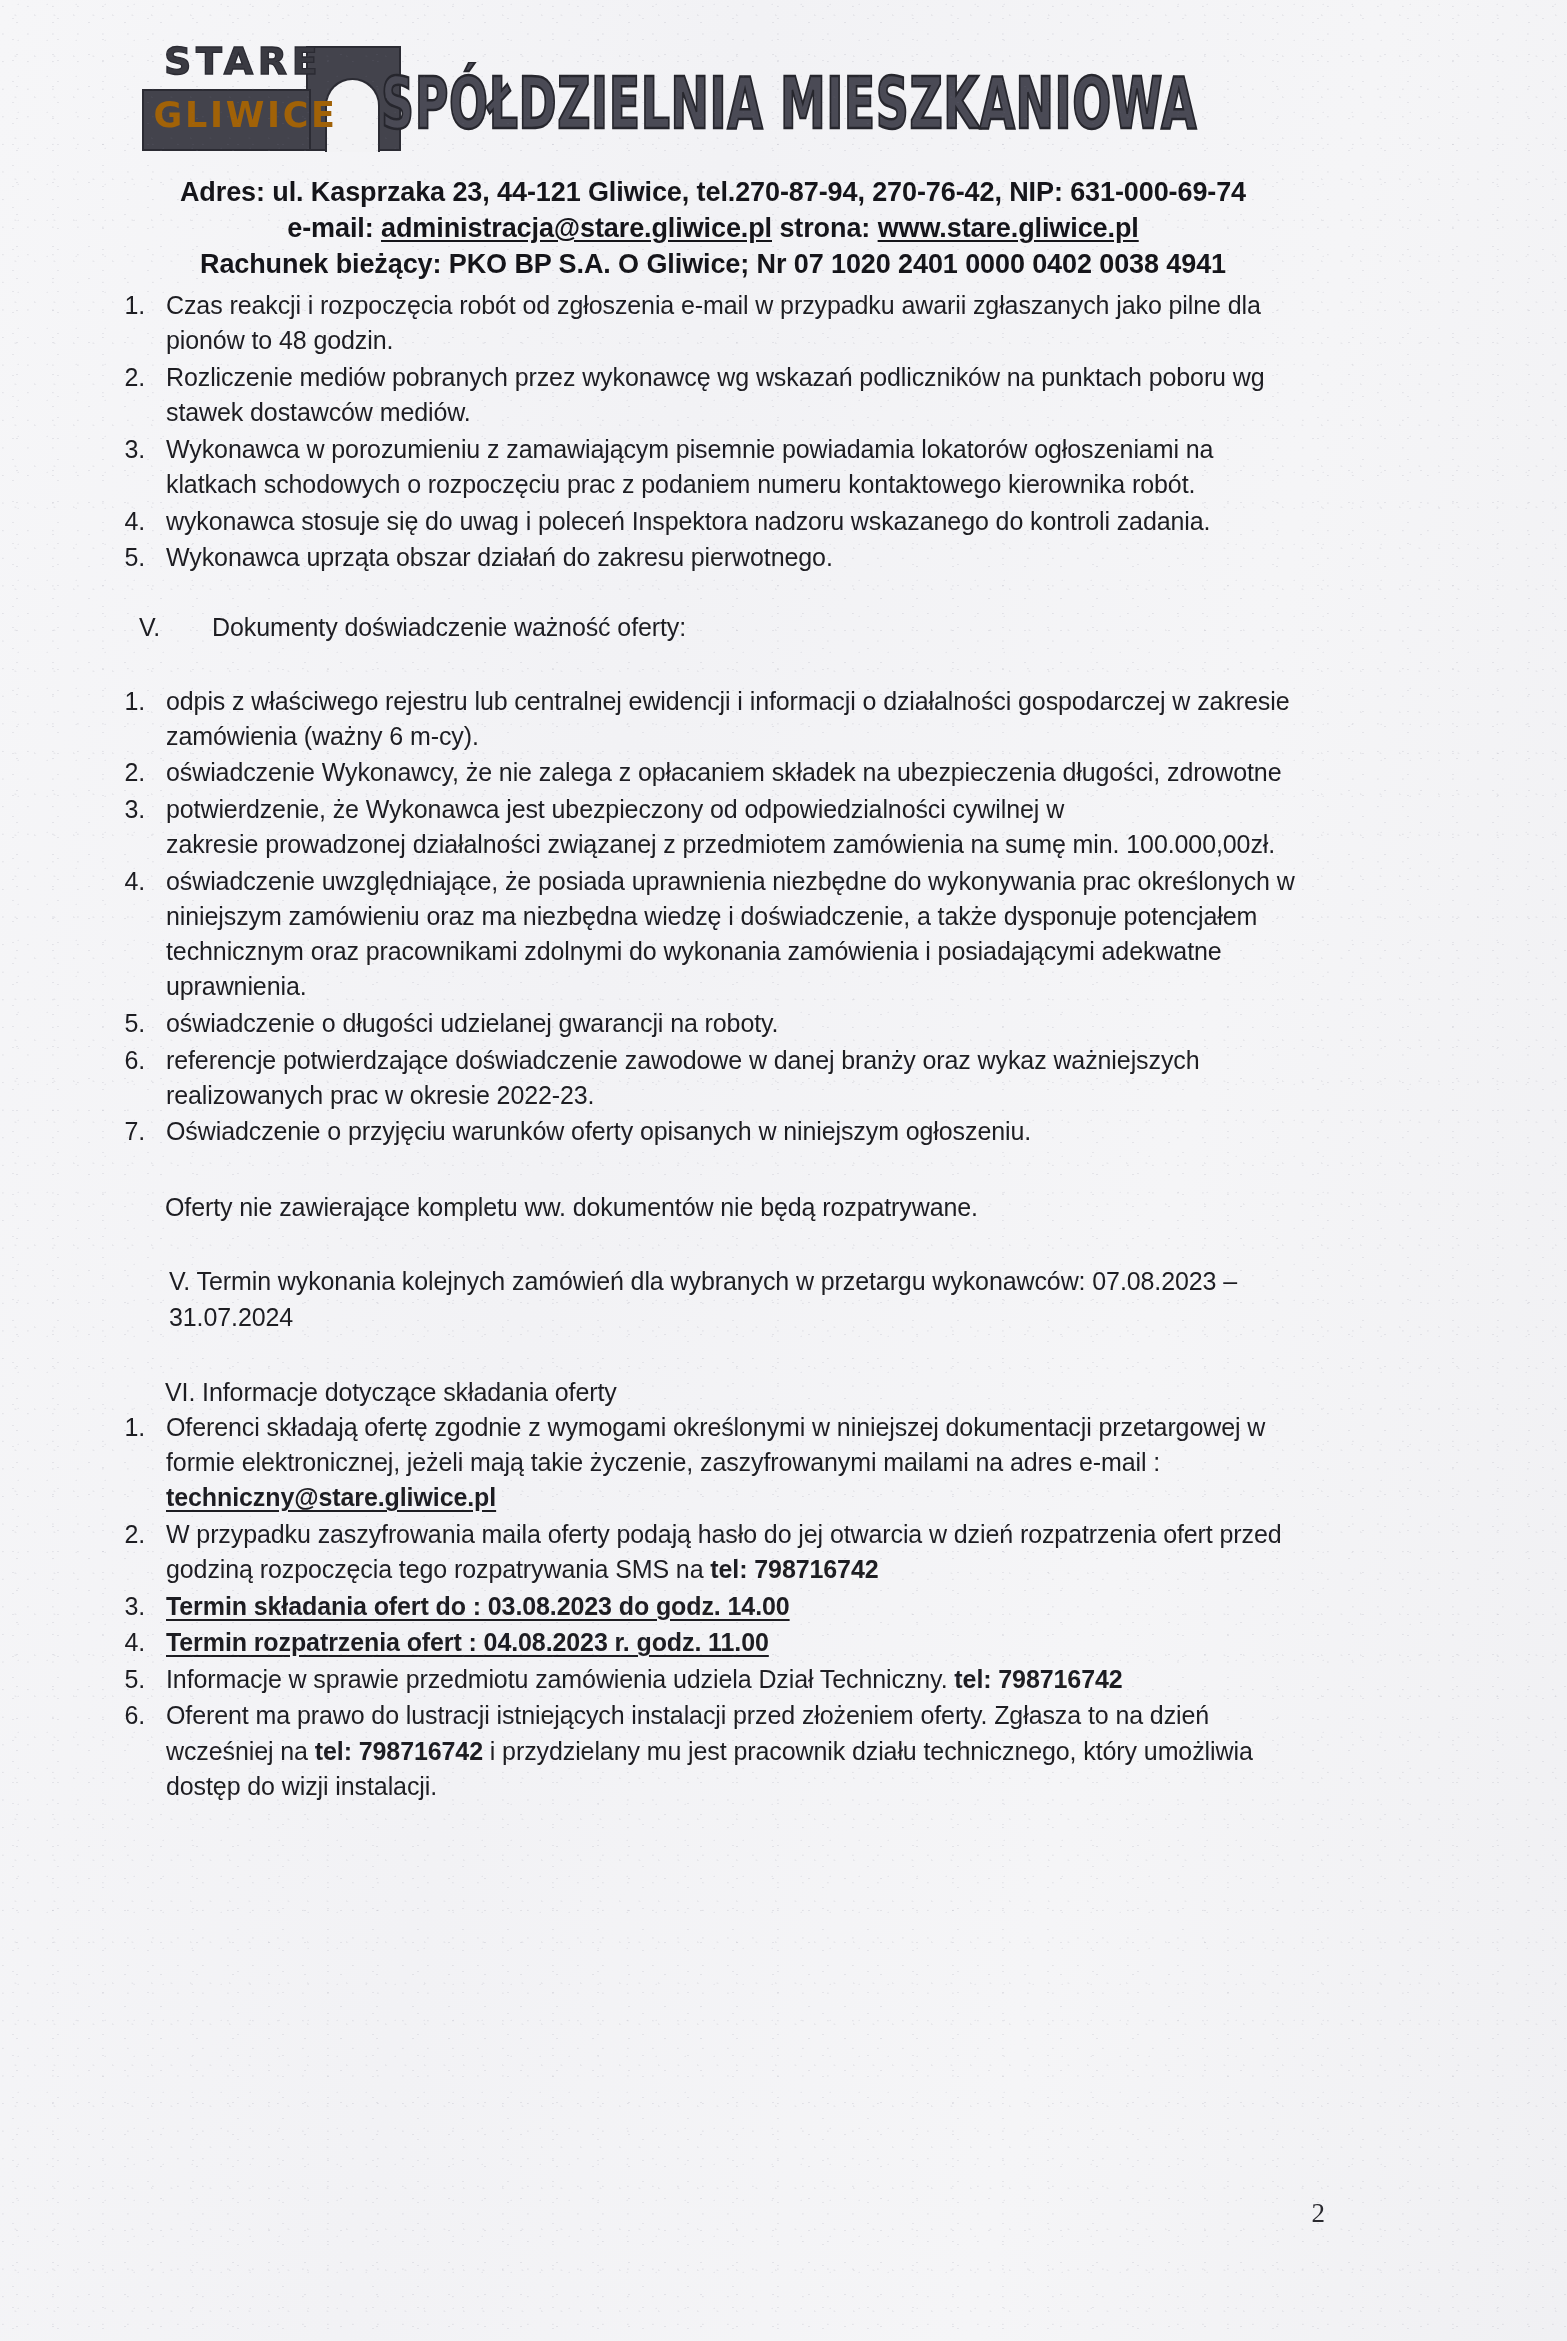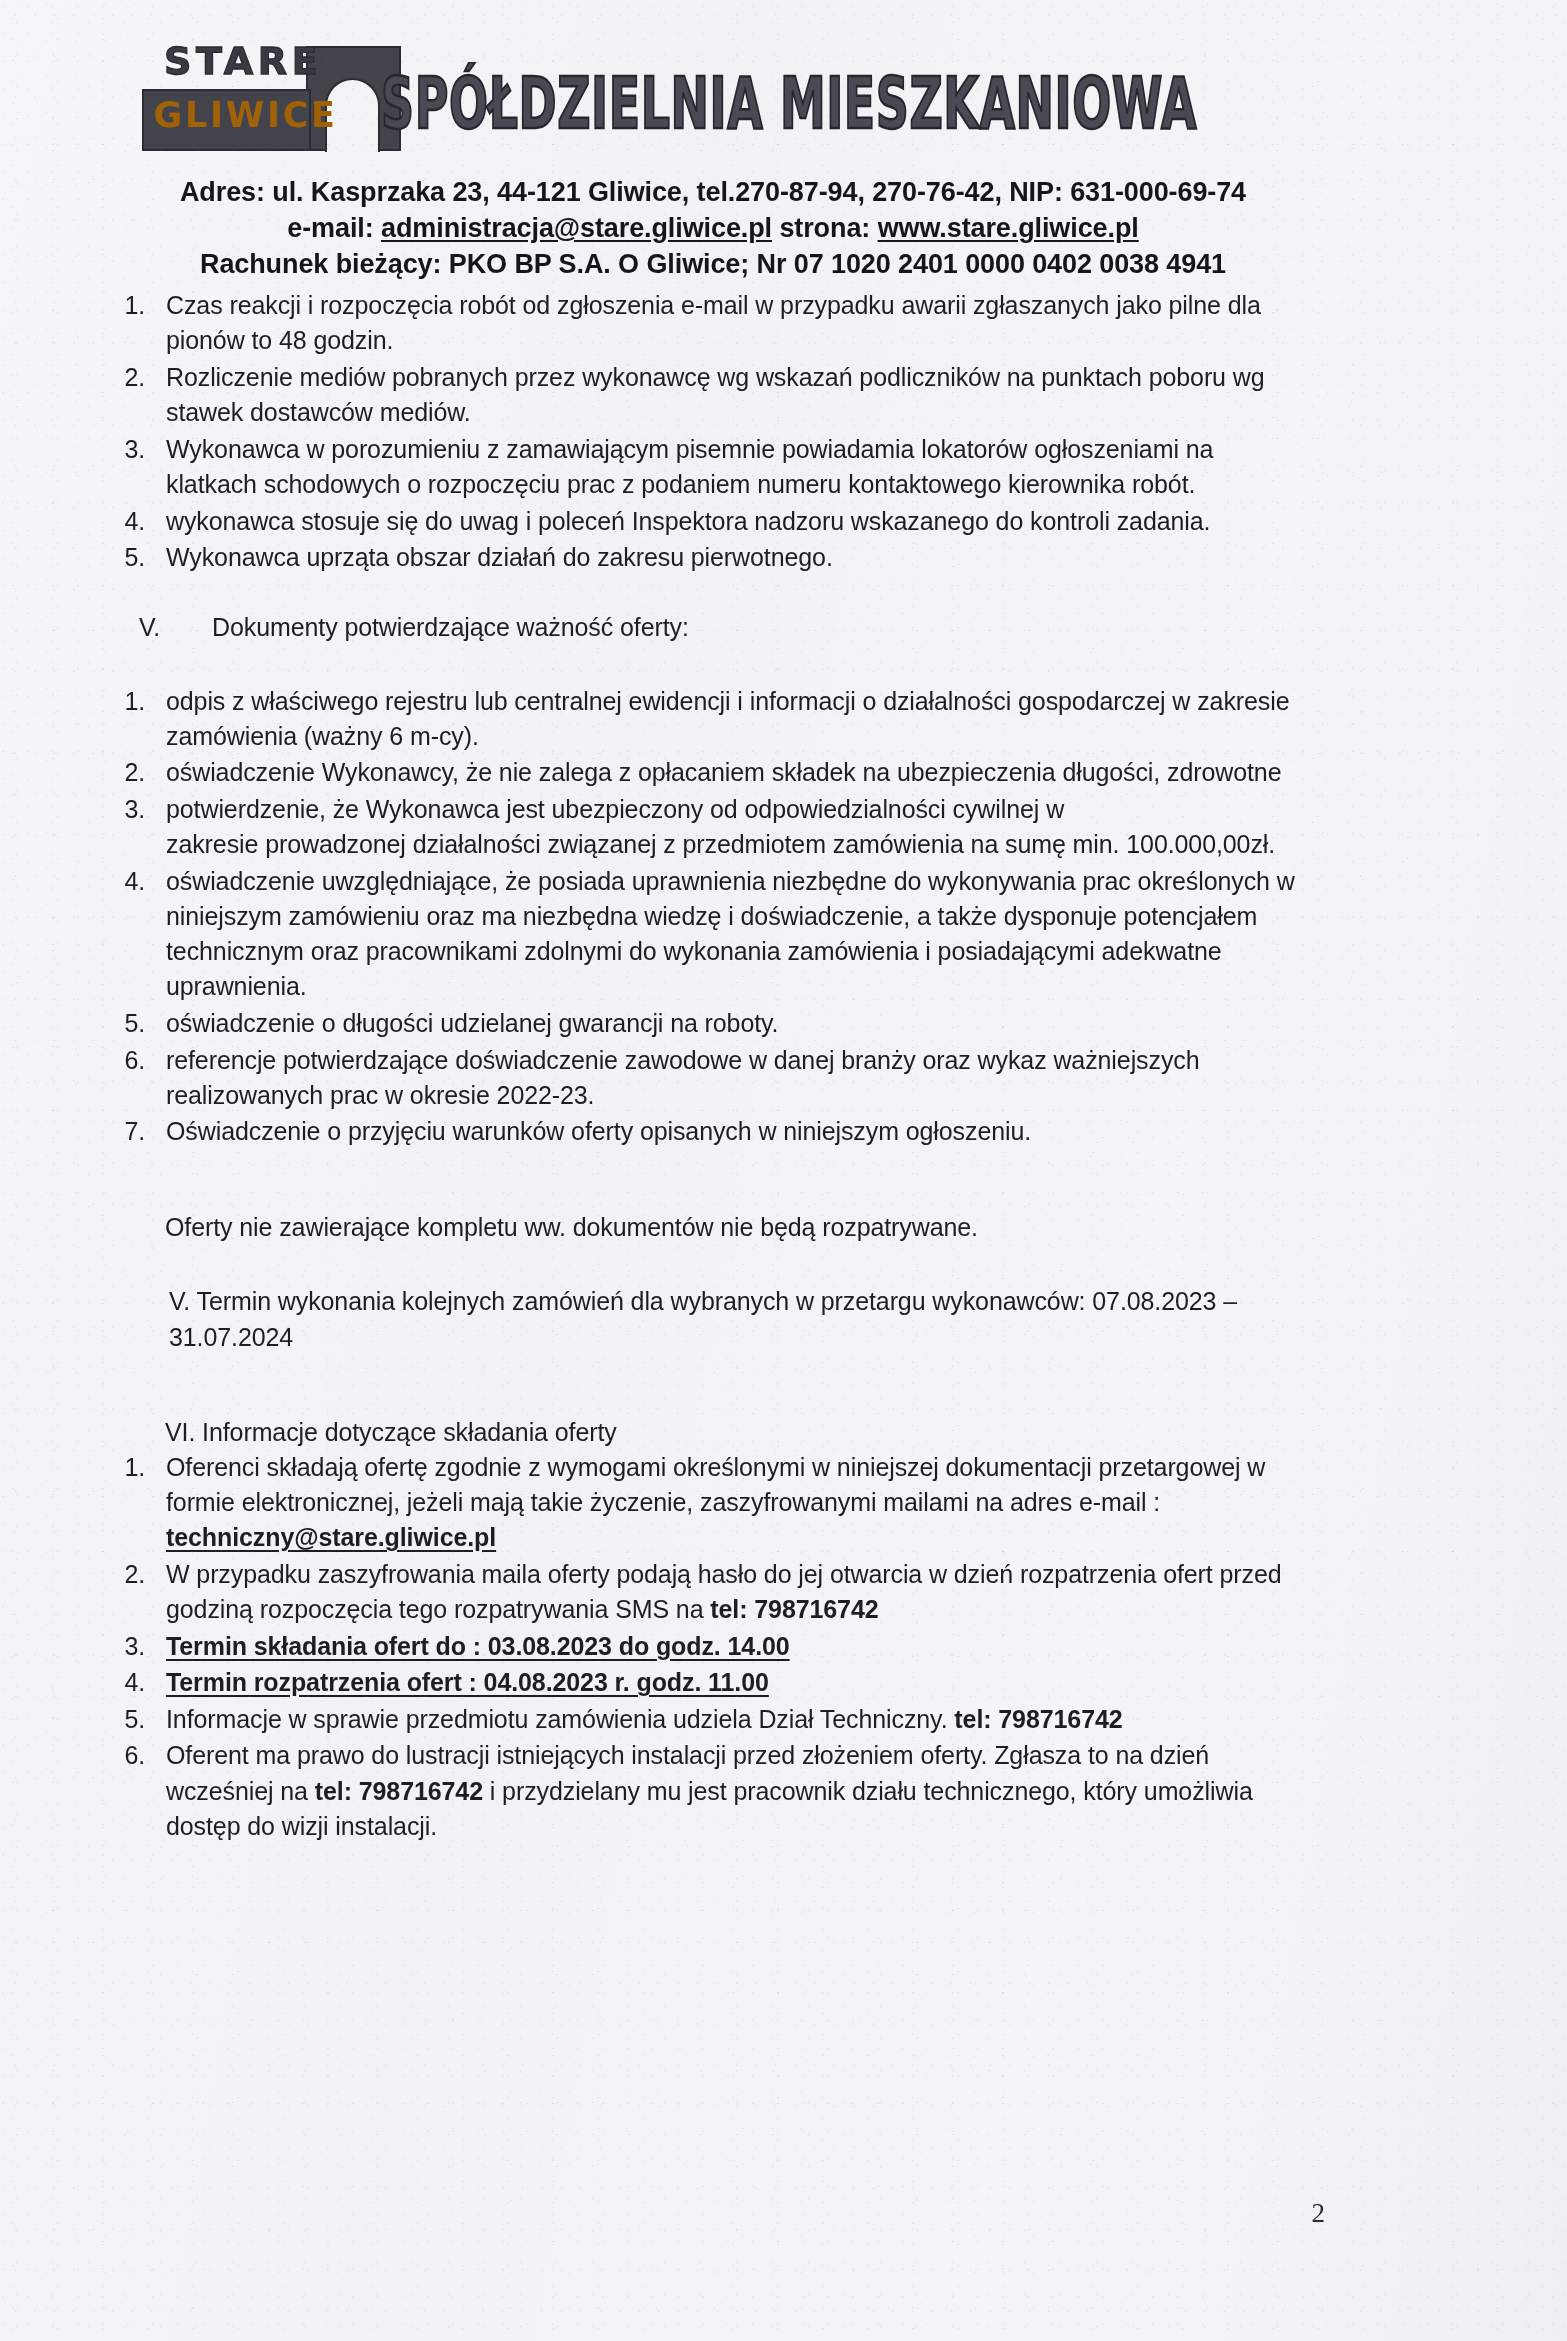--- a/index.html
+++ b/index.html
@@ -177,21 +177,21 @@
 
   .sec-head {
     margin: 35px 0 0 24px;
     display: flex;
     font-size: 25px;
   }
   .sec-head .rn { width: 73px; flex: 0 0 auto; }
 
   .gap-lg { height: 38px; }
 
-  .para { margin-left: 50px; font-size: 25px; line-height: 1.45; margin-top: 20px; }
+  .para { margin-left: 50px; font-size: 25px; line-height: 1.45; }
   .para-wide { margin-left: 54px; font-size: 25px; line-height: 1.45; }
 
   .b { font-weight: bold; }
   .u { text-decoration: underline; text-underline-offset: 3.4px; }
   .bu { font-weight: bold; text-decoration: underline; text-underline-offset: 4px; }
 
   .pagenum {
     position: absolute;
     right: 101px;
     bottom: 113px;
@@ -248,21 +248,21 @@
         <span class="left">wykonawca stosuje się do uwag i poleceń Inspektora nadzoru wskazanego do kontroli zadania.</span>
       </li>
       <li>
         <span class="mk">5.</span>
         <span class="left">Wykonawca uprząta obszar działań do zakresu pierwotnego.</span>
       </li>
     </ol>
 
     <div class="sec-head">
       <span class="rn">V.</span>
-      <span>Dokumenty potwierdzające ważność oferty:</span>
+      <span>Dokumenty doświadczenie ważność oferty:</span>
     </div>
 
     <div class="gap-lg"></div>
 
     <ol class="num list-indent-b">
       <li>
         <span class="mk">1.</span>
         <span class="just">odpis z właściwego rejestru lub centralnej ewidencji i informacji o działalności  gospodarczej w zakresie zamówienia (ważny 6 m-cy).</span>
       </li>
       <li>

